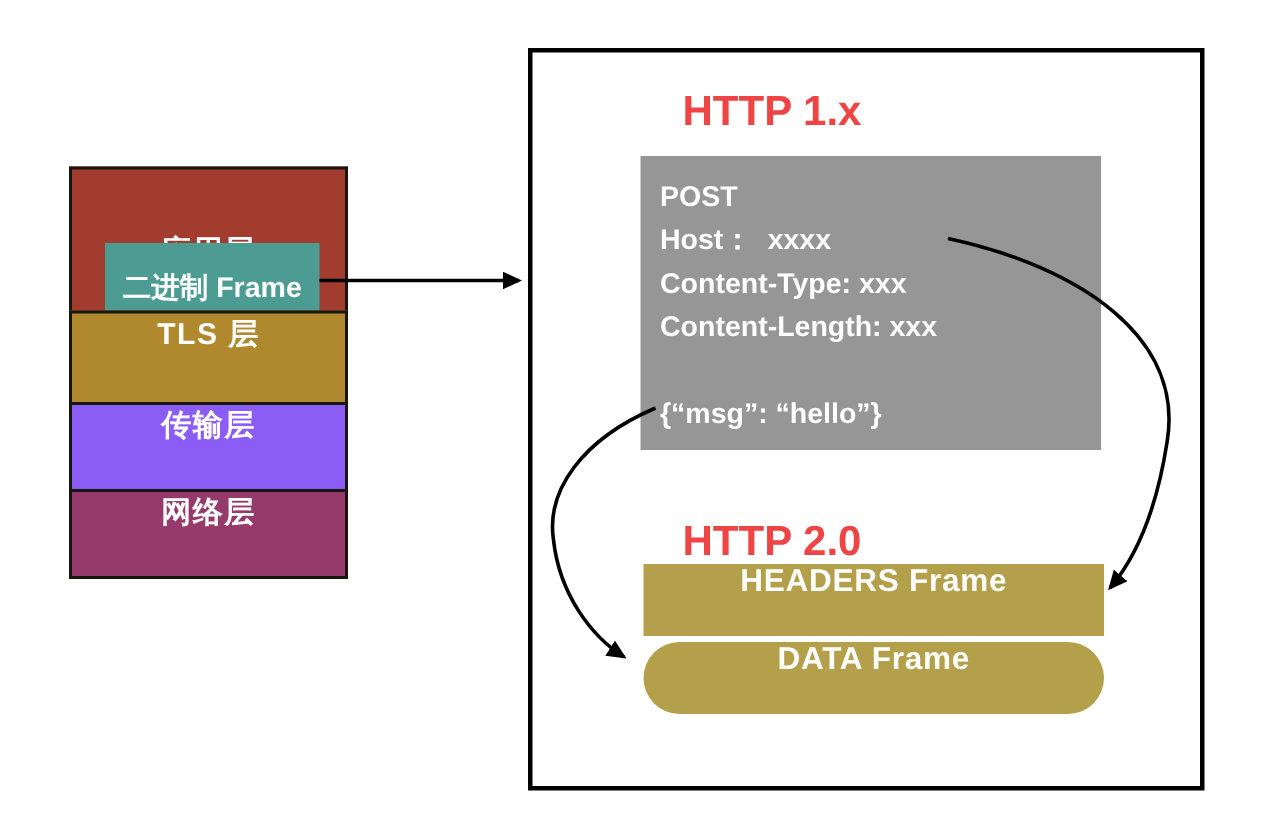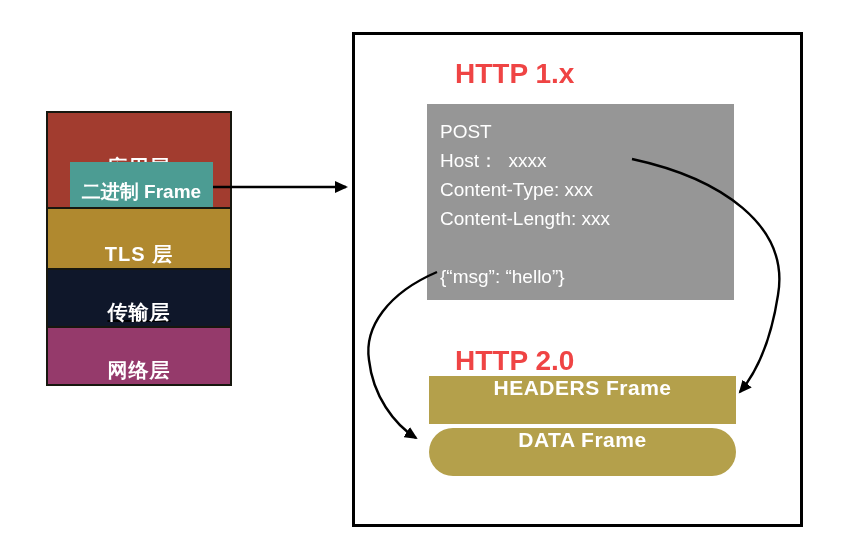--- a/index.html
+++ b/index.html
@@ -4,21 +4,21 @@
 <style>
   html,body{margin:0;padding:0;background:#fff;}
   .canvas{
     position:relative;width:845px;height:547px;background:#ffffff;
     font-family:"Liberation Sans","DejaVu Sans",sans-serif;overflow:hidden;
   }
   
   .stack{position:absolute;left:46px;top:111px;width:186px;height:274px;}
   .layer{
     position:absolute;left:0;width:186px;box-sizing:border-box;
-    border:2px solid #17170f;display:flex;align-items:flex-end;justify-content:center;
+    border:2px solid #17170f;display:flex;align-items:flex-start;justify-content:center;
   }
   .layer-app{top:0;height:98px;align-items:center;}
   .layer-tls{top:96px;height:63px;}
   .layer-trans{top:157px;height:60px;}
   .layer-net{top:215px;height:60px;}
   .layer-label{
     color:#fff;font-size:20px;font-weight:bold;letter-spacing:1px;white-space:nowrap;
   }
   .layer-app .layer-label{margin-top:14px;}
   .binary-frame{
@@ -35,21 +35,21 @@
     position:absolute;left:100px;color:#ef4444;font-size:28px;font-weight:bold;
     white-space:nowrap;
   }
   .title-http1{top:23px;}
   .title-http2{top:310px;}
   .graybox{
     position:absolute;left:72px;top:69px;width:307px;height:196px;
     box-sizing:border-box;padding:13px 0 0 13px;
   }
   .gline{
-    height:29px;line-height:29px;color:#fff;font-size:19px;font-weight:normal;
+    height:29px;line-height:29px;color:#fff;font-size:19px;font-weight:bold;
     white-space:pre;
   }
   .frame-box{
     position:absolute;left:74px;width:307px;
     display:flex;align-items:flex-start;justify-content:center;
   }
   .frame-headers{top:341px;height:48px;}
   .frame-data{top:393px;height:48px;border-radius:24px;}
   .frame-label{color:#fff;font-size:21px;font-weight:bold;letter-spacing:.5px;}
   
@@ -63,21 +63,21 @@
   <div class="stack">
     <div class="layer layer-app" style="background: rgb(162, 60, 47);">
       <span class="layer-label">应用层</span>
       <div class="binary-frame" style="background: rgb(76, 156, 147);">
         <span class="layer-label">二进制 Frame</span>
       </div>
     </div>
     <div class="layer layer-tls" style="background: rgb(176, 137, 47);">
       <span class="layer-label">TLS 层</span>
     </div>
-    <div class="layer layer-trans" style="background: #0f172a; text-decoration: underline;">
+    <div class="layer layer-trans" style="background: #8b5cf6;">
       <span class="layer-label">传输层</span>
     </div>
     <div class="layer layer-net" style="background: rgb(149, 58, 107);">
       <span class="layer-label">网络层</span>
     </div>
   </div>
 
   <div class="bigbox">
     <div class="red-title title-http1">HTTP 1.x</div>
 

